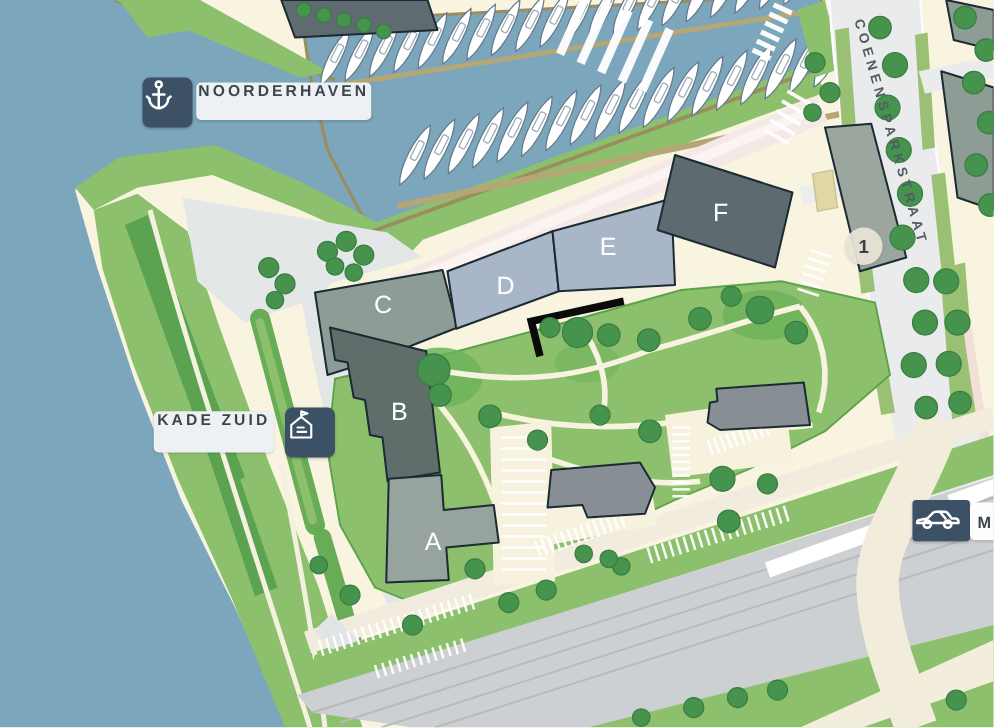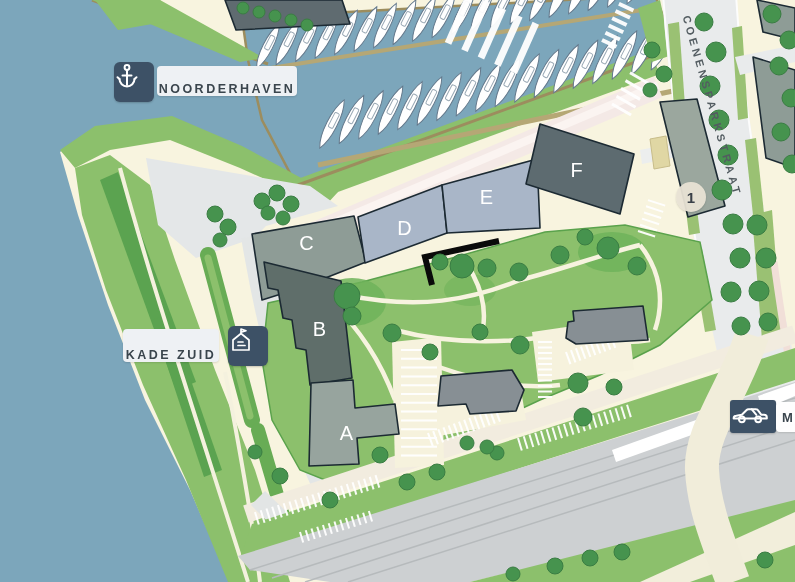--- a/index.html
+++ b/index.html
@@ -8,21 +8,21 @@
   
   .water{fill:var(--water);}
   .green{fill:var(--green);}
   .green-d{fill:var(--green-dark);}
   .tree{fill:var(--tree);stroke:var(--tree-edge);stroke-width:1;}
   .boat{fill:#ffffff;stroke:#64798c;stroke-width:1;}
   .cockpit{fill:none;stroke:#9aa9b5;stroke-width:1;}
   .bldg{stroke:var(--outline);stroke-width:1.6;stroke-linejoin:round;}
   .bldg-label{fill:#ffffff;font-size:20px;letter-spacing:1px;text-anchor:middle;}
   
-  .chip{position:absolute;display:flex;align-items:flex-end;justify-content:center;
+  .chip{position:absolute;display:flex;align-items:flex-start;justify-content:center;
         background:var(--badge-bg);border-radius:4px;color:var(--badge-text);
         font-size:12.5px;font-weight:bold;letter-spacing:2.5px;box-shadow:0 1px 2px rgba(0,0,0,.12);}
   .icon-box{position:absolute;display:flex;align-items:center;justify-content:center;
         background:var(--navy);border-radius:6px;box-shadow:0 1px 2px rgba(0,0,0,.2);}
   .marker-circle{position:absolute;width:30px;height:30px;border-radius:50%;
         background:rgba(232,226,212,.95);display:flex;align-items:center;justify-content:center;
         font-size:15px;color:#3a4048;font-weight:bold;box-shadow:0 1px 2px rgba(0,0,0,.15);}
   .street-label{position:absolute;left:692px;top:14px;transform:rotate(74deg);transform-origin:left top;
         font-size:11px;font-weight:bold;letter-spacing:3.5px;color:#535c61;white-space:nowrap;}
   .m-chip{position:absolute;left:776px;top:402px;width:30px;height:30px;background:rgba(255,255,255,.97);

